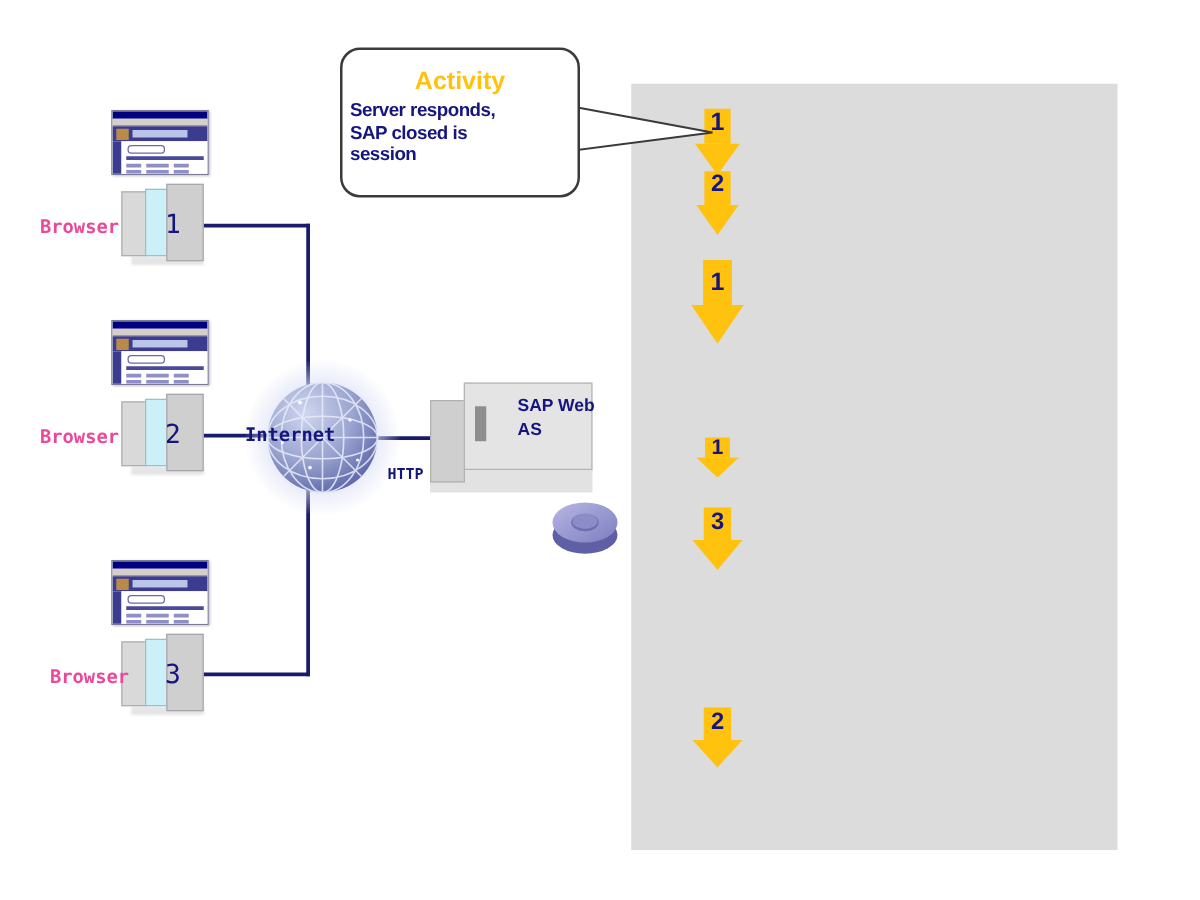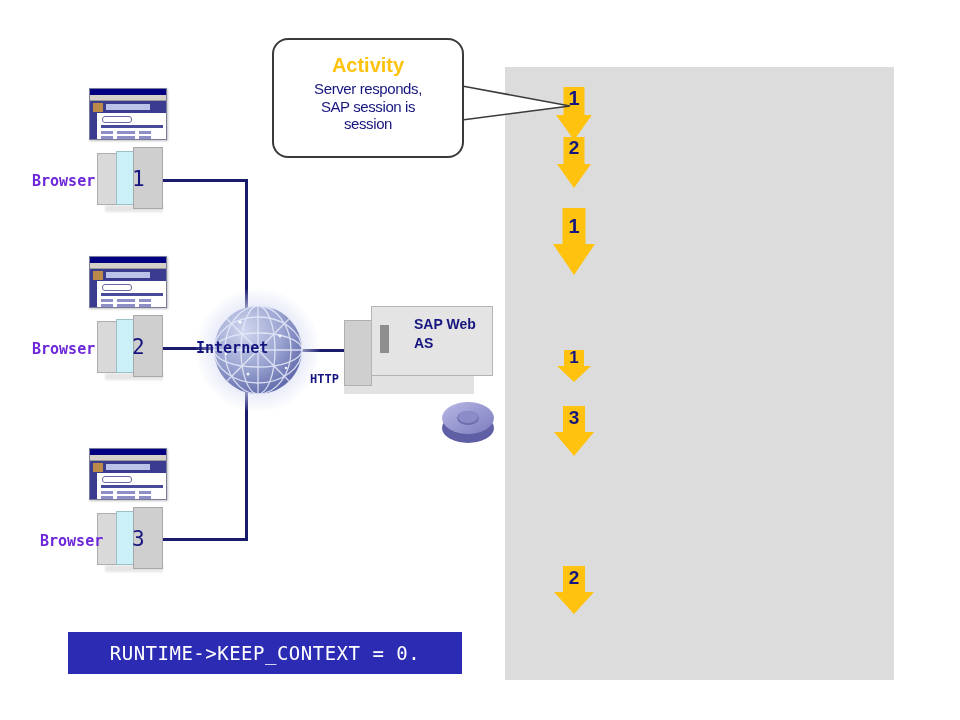--- a/index.html
+++ b/index.html
@@ -21,22 +21,22 @@
                border-top-style:solid;border-top-color:#FFC20E;}
   .arrow .num{position:absolute;left:50%;transform:translateX(-50%);
               top:1px;color:#15157f;font-weight:bold;line-height:1;z-index:3;}
 
   
   .bubble{position:absolute;left:272px;top:18px;width:192px;height:120px;
           background:#ffffff;border:2px solid #3a3a3a;border-radius:16px;
           box-sizing:border-box;z-index:6;margin-top:20px;}
   .bubble-title{position:absolute;top:14px;left:0;right:0;text-align:center;
                 color:#FFC20E;font-size:20px;font-weight:bold;}
-  .bubble-body{position:absolute;top:40px;left:6px;right:6px;text-align:center;
-               color:#15157f;font-size:15px;font-weight:normal;line-height:1.18;
+  .bubble-body{position:absolute;top:40px;left:6px;right:6px;
+               color:#15157f;font-size:15px;font-weight:bold;line-height:1.18;
                letter-spacing:-0.4px;}
   .bubble-tail{position:absolute;left:462px;top:84px;z-index:5;}
 
   
   .client{position:absolute;}
   .win-thumb{position:absolute;width:78px;height:52px;background:#ffffff;
              border:1px solid #7a7a9a;box-sizing:border-box;overflow:hidden;
              box-shadow:1px 1px 2px rgba(0,0,0,.25);}
   .win-title{height:6px;background:#000080;}
   .win-menu{height:5px;background:#d4d0c8;border-bottom:1px solid #9a9a9a;}
@@ -57,42 +57,42 @@
   .pc-left{position:absolute;left:0;top:6px;width:20px;height:52px;background:#d9d9d9;
            border:1px solid #aeaeae;box-sizing:border-box;}
   .pc-right{position:absolute;left:36px;top:0;width:30px;height:62px;background:#cfcfcf;
             border:1px solid #a8a8a8;box-sizing:border-box;}
   .pc-screen{position:absolute;left:19px;top:4px;width:18px;height:54px;
              background:#ccf0f8;border:1px solid #9fbfc8;box-sizing:border-box;}
   .pc-shadow{position:absolute;left:8px;top:58px;width:58px;height:7px;
              background:rgba(0,0,0,.10);filter:blur(1px);}
 
   .client-label{position:absolute;font-family:"DejaVu Sans Mono", monospace;
-                font-size:15px;font-weight:bold;color:#6d28d9;white-space:nowrap;}
+                font-size:15px;font-weight:bold;color:#ec4899;white-space:nowrap;}
   .client-num{position:absolute;font-family:"DejaVu Sans Mono", monospace;
               font-size:21px;color:#15157f;}
 
   
   .link{position:absolute;background:#1b1b6e;}
 
   
   .globe-wrap{position:absolute;left:196px;top:288px;width:124px;height:124px;}
   .globe-glow{position:absolute;inset:0;border-radius:50%;
               background:radial-gradient(circle at 50% 50%, rgba(220,225,245,.95) 38%, rgba(255,255,255,0) 72%);}
   .internet-label{position:absolute;left:196px;top:339px;
                   font-family:"DejaVu Sans Mono", monospace;font-size:15px;
                   font-weight:bold;color:#15157f;z-index:4;}
 
   
   .server{position:absolute;left:344px;top:306px;width:134px;height:88px;}
   .srv-shadow{position:absolute;left:0;top:66px;width:130px;height:22px;
               background:#e2e2e2;}
   .srv-front{position:absolute;left:0;top:14px;width:28px;height:66px;background:#cfcfcf;
              border:1px solid #b0b0b0;box-sizing:border-box;}
-  .srv-body{position:absolute;left:27px;top:0;width:122px;height:70px;background:#e4e4e4;
+  .srv-body{position:absolute;left:27px;top:0;width:103px;height:70px;background:#e4e4e4;
             border:1px solid #b4b4b4;box-sizing:border-box;}
   .srv-bay{position:absolute;left:8px;top:18px;width:9px;height:28px;background:#8e8e8e;}
   .srv-label{position:absolute;left:42px;top:8px;width:72px;color:#15157f;
              font-size:14px;font-weight:bold;line-height:1.35;}
   .http-label{position:absolute;left:310px;top:372px;color:#15157f;
               font-size:12px;font-weight:bold;font-family:"DejaVu Sans Mono", monospace;}
 
   
   .disc{position:absolute;left:437px;top:388px;width:62px;height:56px;}
 
@@ -153,21 +153,21 @@
     <div class="num" style="font-size:19px;top:2px;">2</div>
   </div>
 
   <svg class="bubble-tail" width="110" height="50" viewBox="0 0 110 50">
     <polygon points="0,2 108,22 0,36" fill="#ffffff" stroke="#3a3a3a" stroke-width="1.6"></polygon>
   </svg>
   <div class="bubble">
     <div class="bubble-title">Activity</div>
     <div class="bubble-body">
       <div>Server responds,</div>
-      <div>SAP session is</div>
+      <div>SAP closed is</div>
       <div>session</div>
     </div>
   </div>
 
   <div class="link" style="left:160px;top:179px;width:88px;height:3px;"></div>
   <div class="link" style="left:245px;top:179px;width:3px;height:130px;"></div>
 
   <div class="link" style="left:160px;top:347px;width:100px;height:3px;"></div>
 
   <div class="link" style="left:160px;top:538px;width:88px;height:3px;"></div>
@@ -322,17 +322,14 @@
       <div class="pc-screen"></div>
       <div class="pc-right"></div>
     </div>
     <div class="client-label" style="left:40px;top:532px;">Browser</div>
     <div class="client-num" style="left:132px;top:527px;">3</div>
   </div>
 
   <div class="roll-note">
   </div>
 
-  <div class="code-bar">
-    <span class="code-text">RUNTIME-&gt;KEEP_CONTEXT = 0.</span>
-  </div>
 
 </div>
 
 </body></html>

